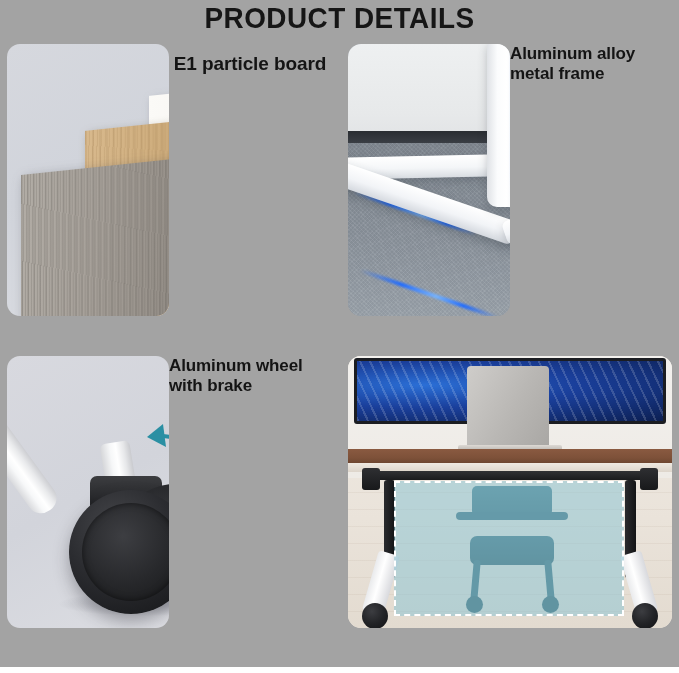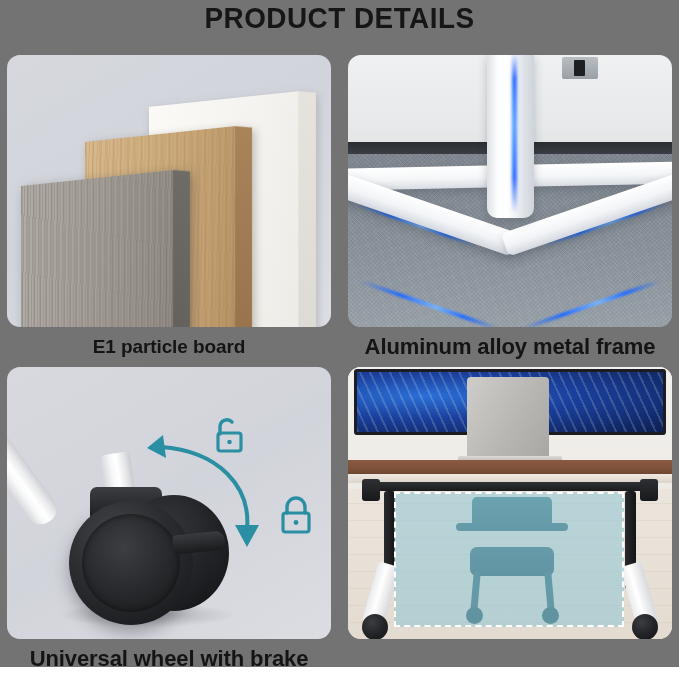--- a/index.html
+++ b/index.html
@@ -7,21 +7,21 @@
     width: 679px;
     height: 673px;
     background: #ffffff;
     font-family: "Liberation Sans", sans-serif;
     overflow: hidden;
   }
   .page {
     position: relative;
     width: 679px;
     height: 667px;
-    background: #737373;
+    background: #a3a3a3;
   }
 
   
   .title {
     position: absolute;
     top: 1px;
     left: 0;
     width: 679px;
     text-align: center;
     font-size: 30px;
@@ -44,42 +44,41 @@
     grid-template-columns: 324px 324px;
     grid-template-rows: 312px 312px;
     column-gap: 17px;
     row-gap: 0px;
   }
   .card {
     position: relative;
     width: 324px;
     height: 312px;
     display: flex;
-    flex-direction: column;
-    margin-top: 11px;
+    flex-direction: row;
   }
   .photo {
     position: relative;
     width: 324px;
     height: 272px;
     border-radius: 13px;
     overflow: hidden;
   }
   .caption {
     width: 324px;
     height: 40px;
     display: flex;
     align-items: center;
     justify-content: center;
     font-size: 19px;
     font-weight: bold;
     color: #141414;
     letter-spacing: -0.1px;
   }
-  .caption.sm { font-size: 22px; }
+  .caption.sm { font-size: 17px; }
 
   
   .p1 { background: linear-gradient(150deg,#d6d8de 0%,#d1d4db 45%,#dcdee3 100%); }
   .board {
     position: absolute;
     transform: skewY(-6deg);
   }
   .board .face {
     position: absolute;
     inset: 0;
@@ -438,21 +437,21 @@
           <rect x="11" y="19" width="23" height="18" rx="2.5" fill="none" stroke="#2a8fa3" stroke-width="3.2"></rect>
           <circle cx="22.5" cy="28" r="2.3" fill="#2a8fa3"></circle>
         </svg>
 
         <svg class="lock-ico lock-closed" width="42" height="44" viewBox="0 0 42 44">
           <path d="M12 19 L12 13 A9 9 0 0 1 30 13 L30 19" fill="none" stroke="#2a8fa3" stroke-width="3.4" stroke-linecap="round"></path>
           <rect x="8" y="19" width="26" height="19" rx="2.5" fill="none" stroke="#2a8fa3" stroke-width="3.2"></rect>
           <circle cx="21" cy="28.5" r="2.4" fill="#2a8fa3"></circle>
         </svg>
       </div>
-      <div class="caption sm">Universal wheel with brake</div>
+      <div class="caption sm">Aluminum wheel with brake</div>
     </div>
 
     <div class="card">
       <div class="photo p4">
         <div class="floor4"></div>
         <div class="wall4"></div>
         <div class="monitor"></div>
         <div class="laptop"></div>
         <div class="laptop-base"></div>
         <div class="deskcap"></div>

